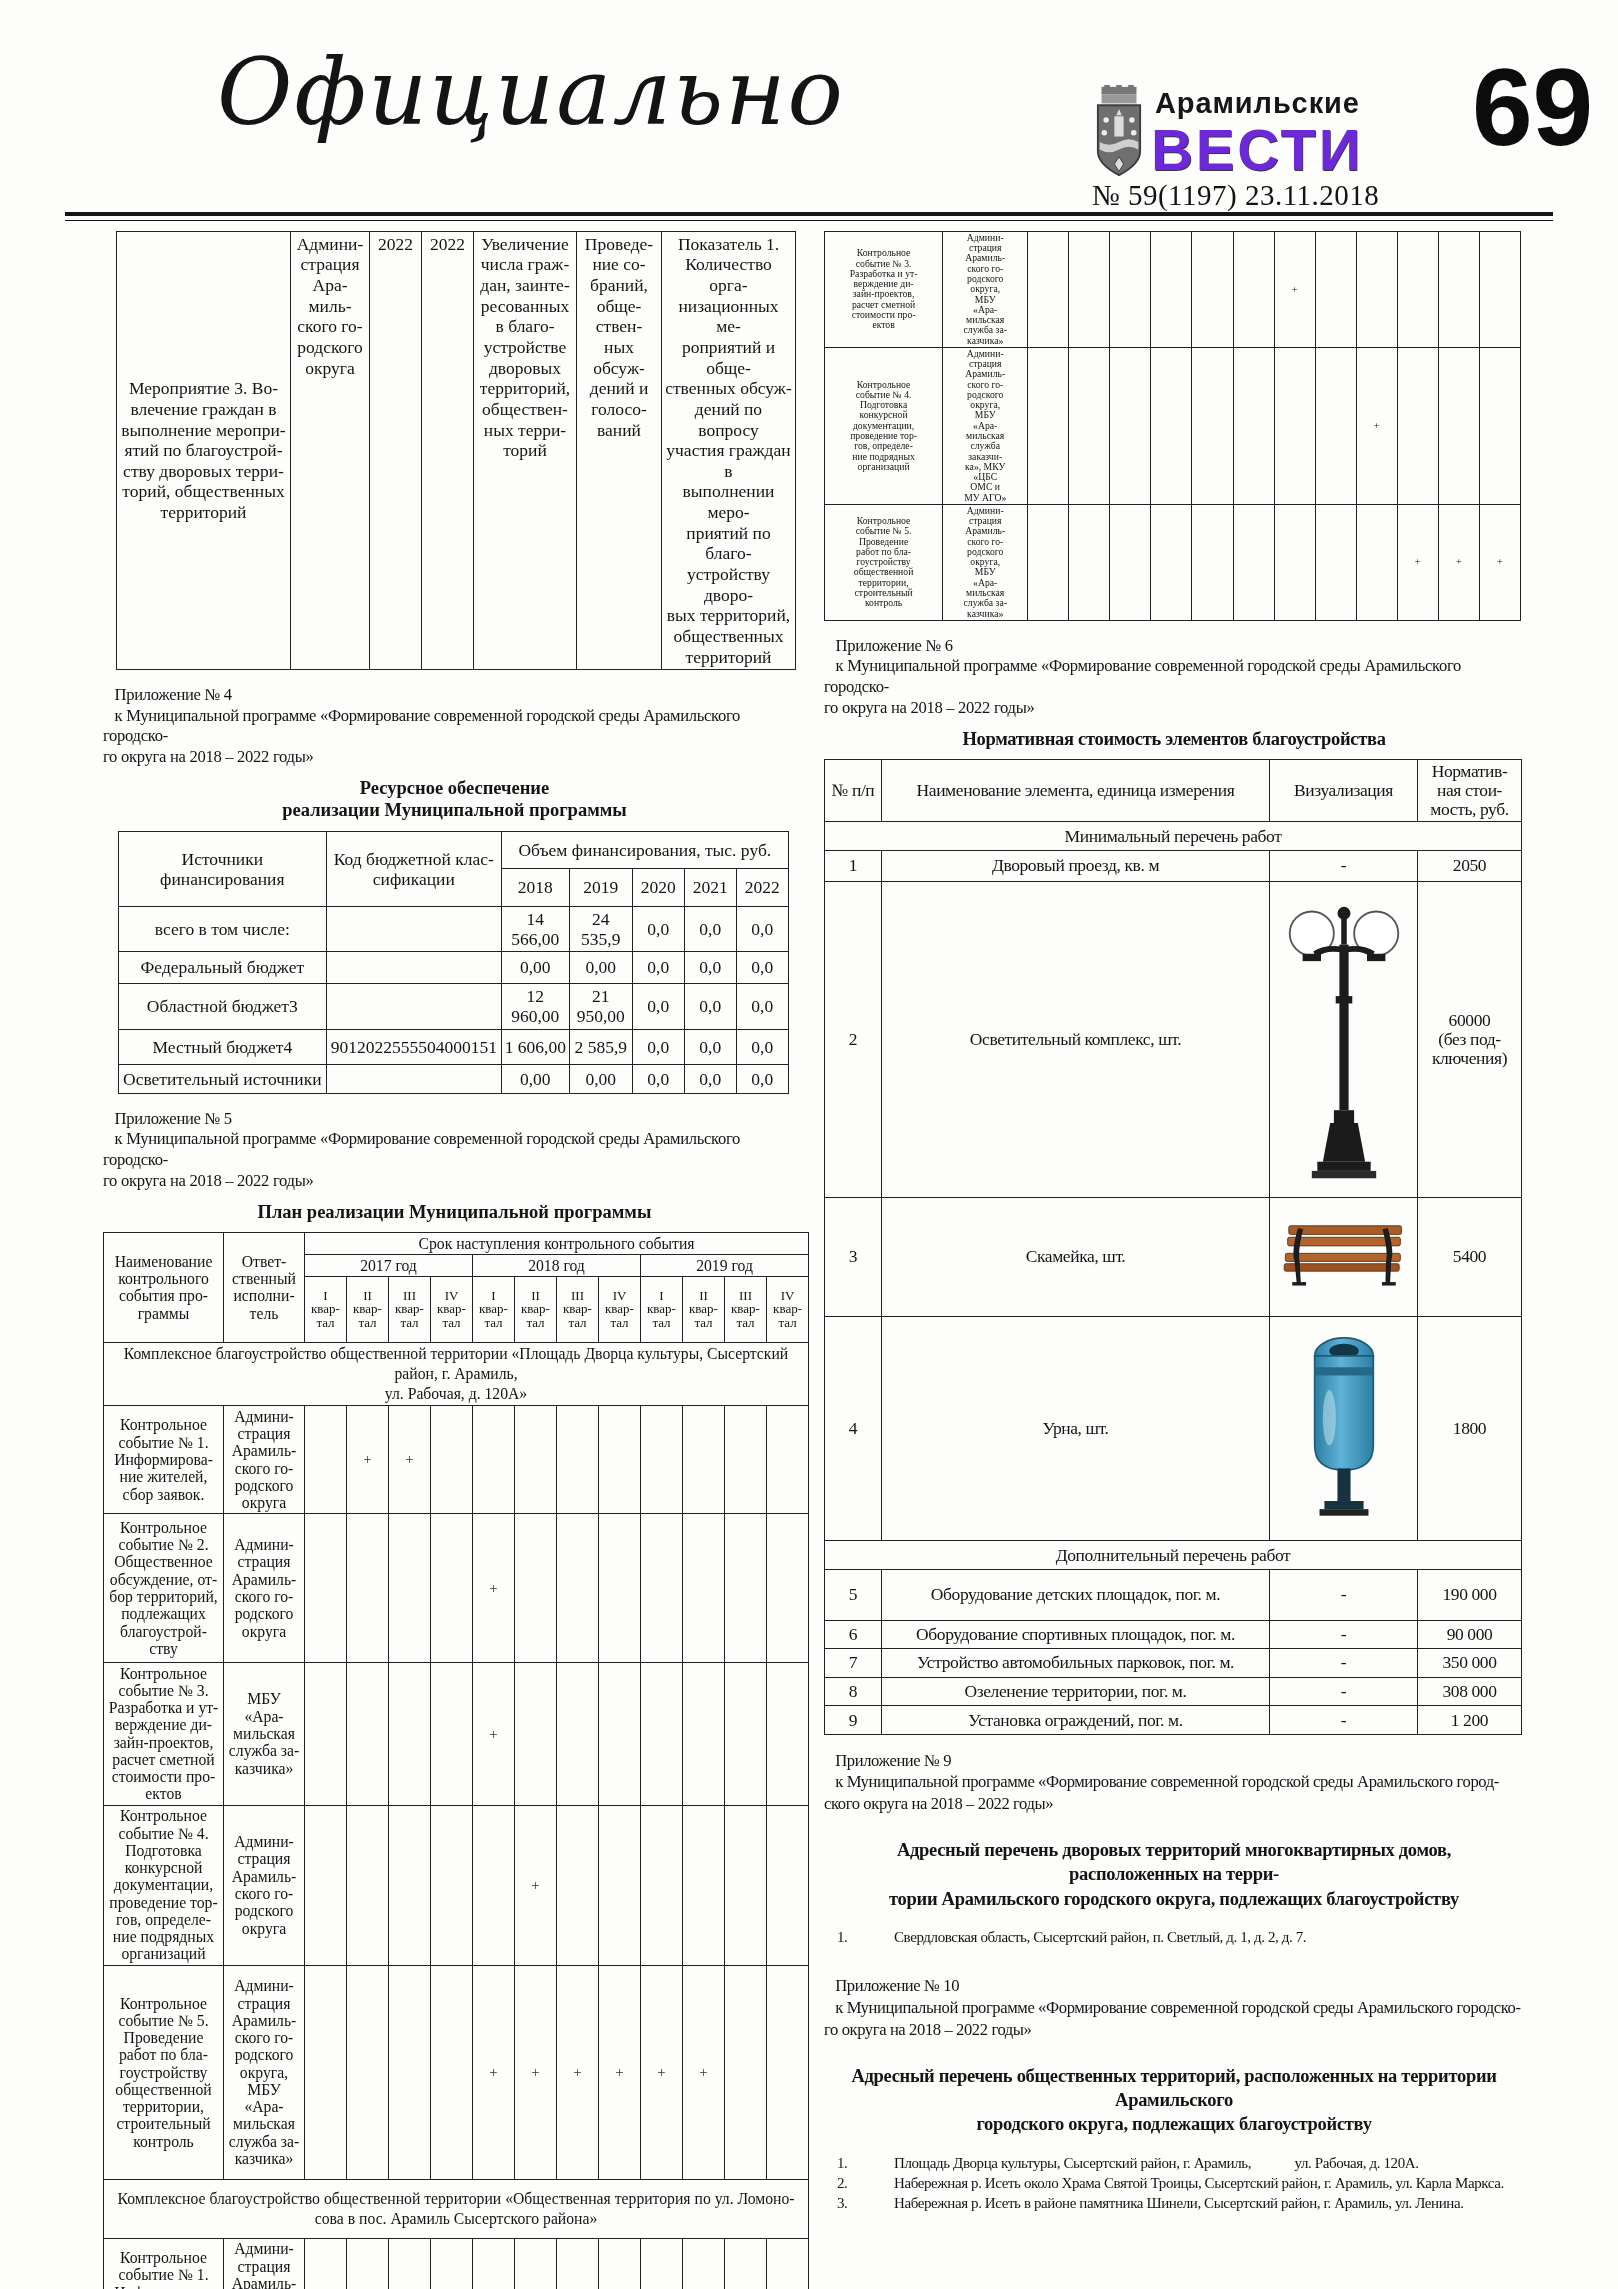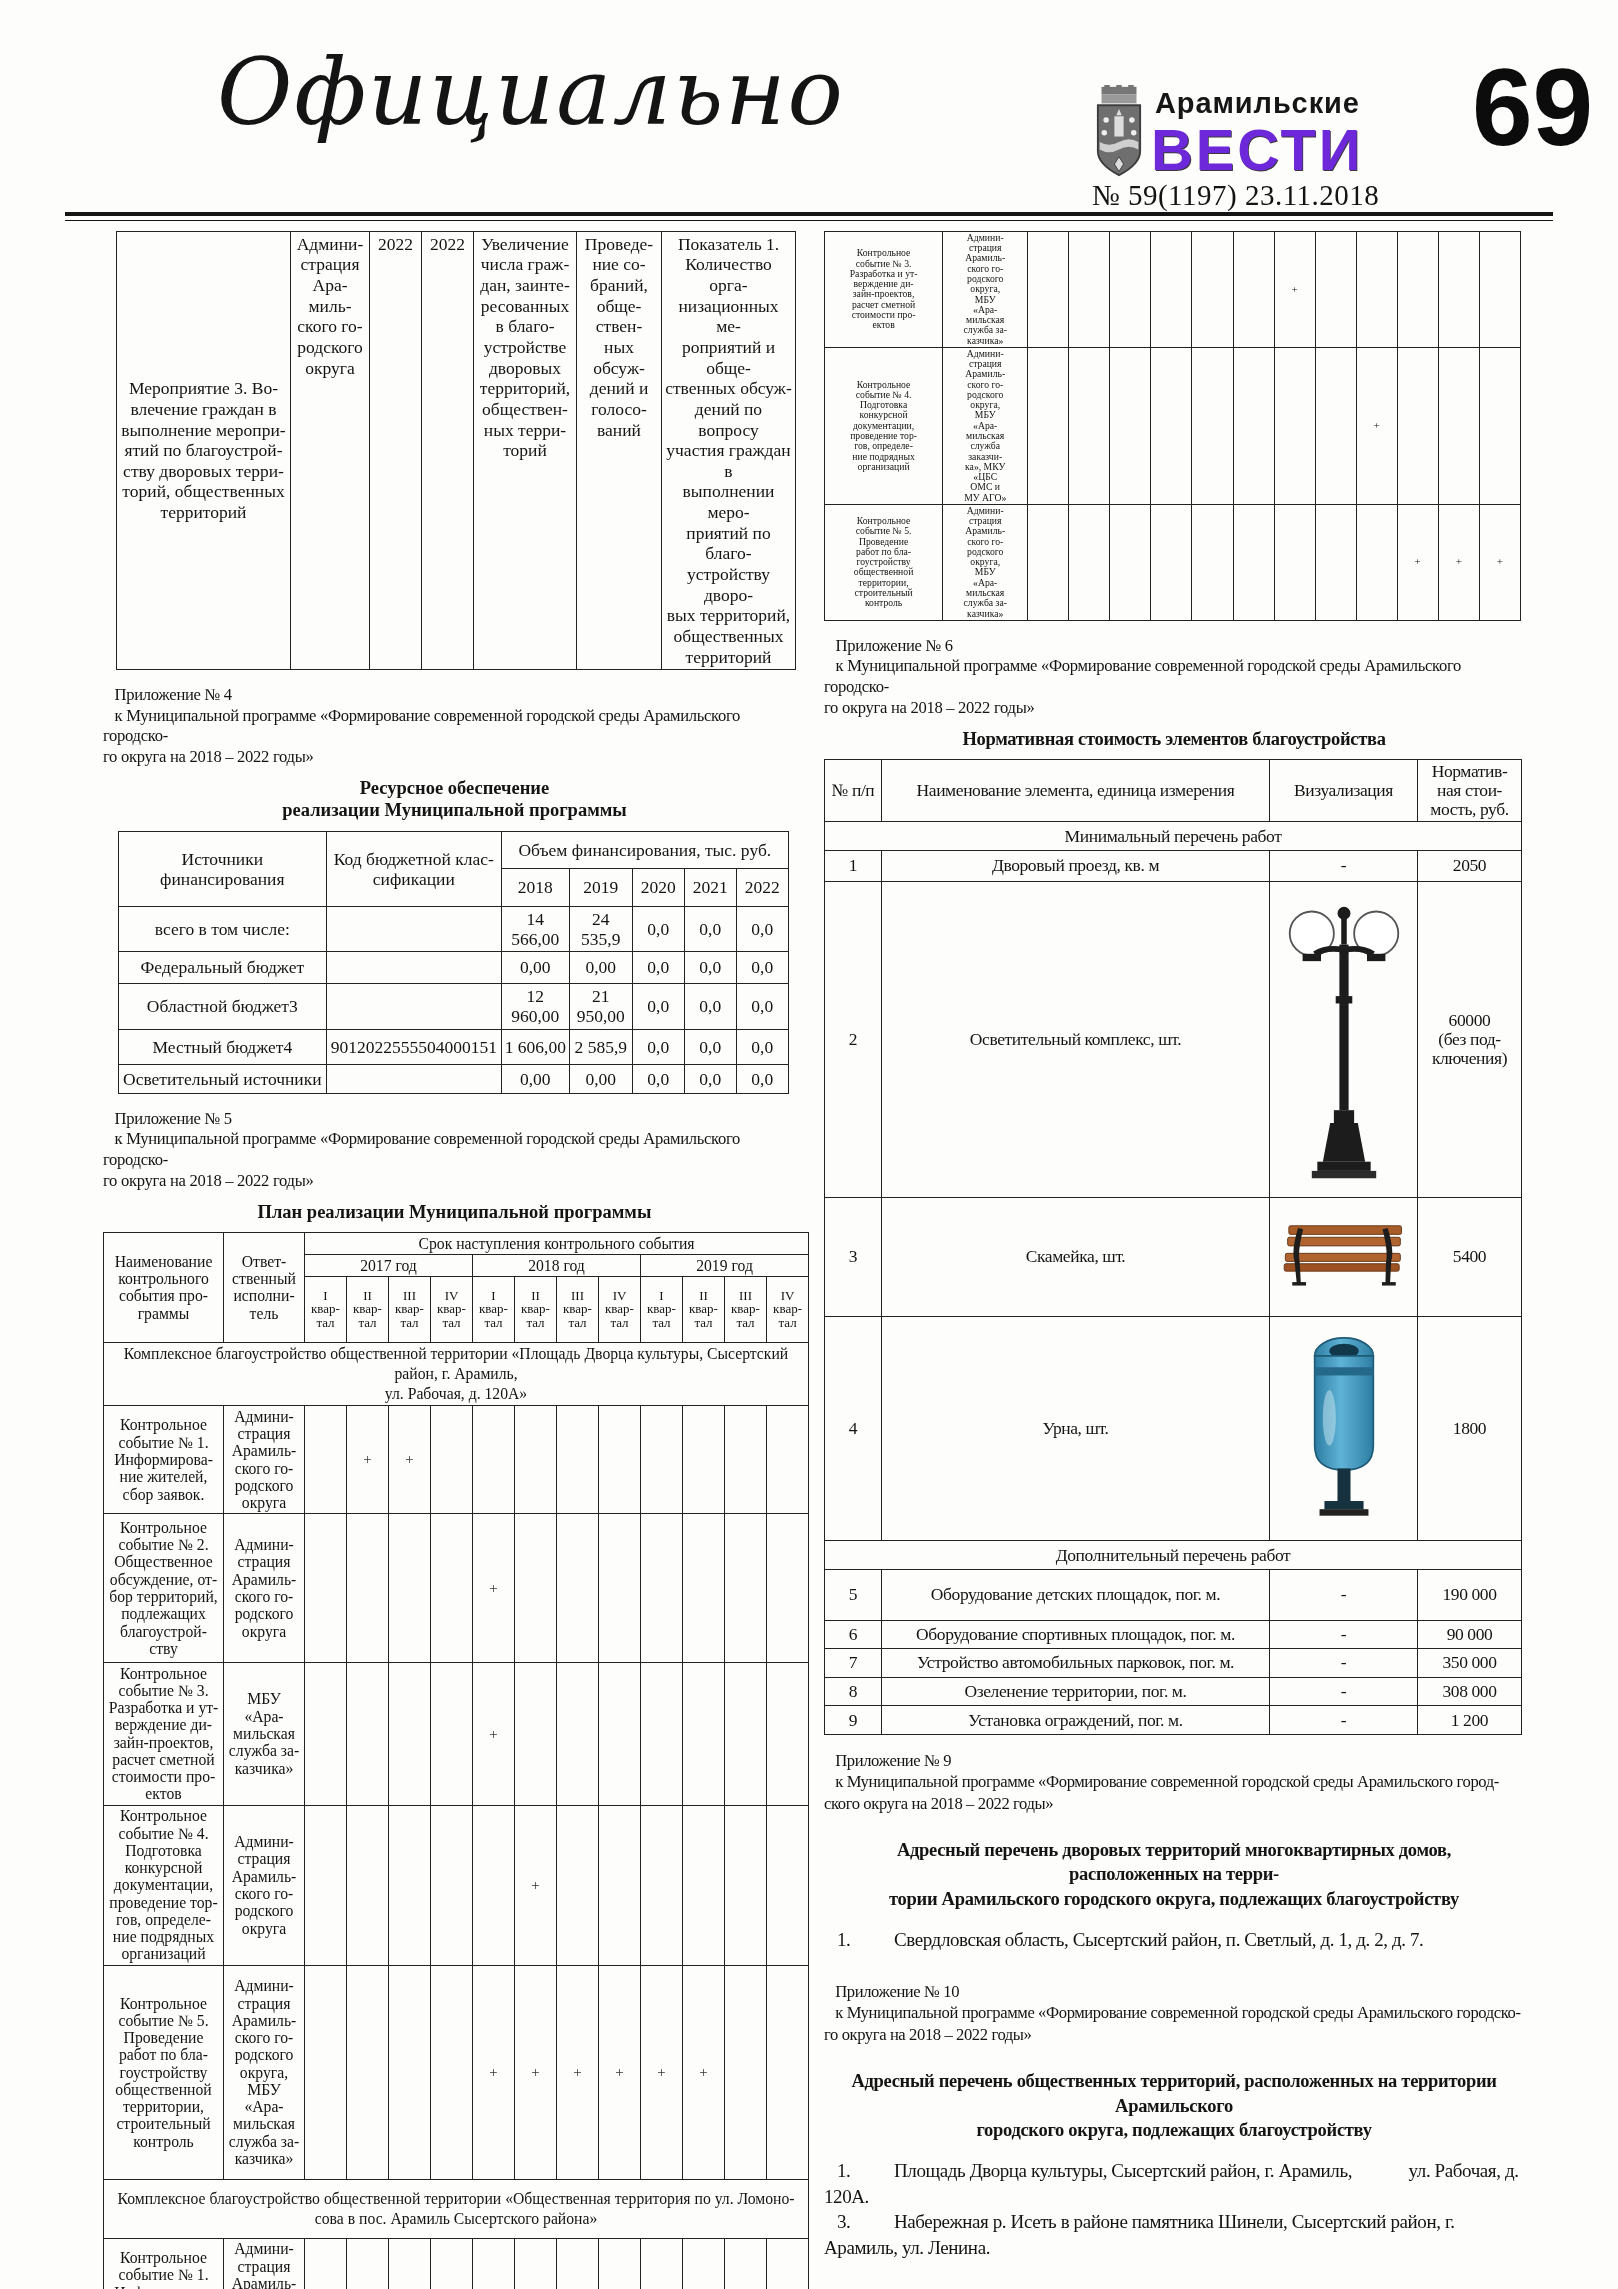--- a/index.html
+++ b/index.html
@@ -59,21 +59,21 @@
   .t-norm{width:697px;font-size:17.5px;letter-spacing:-0.4px;line-height:1.1;margin-top:5.5px;}
   .t-norm td{vertical-align:middle;}
   .t-norm .hd{height:50px;}
   .t-norm .sec{height:24px;}
   .nh-1 td{height:26px;} .nh-5 td{height:46px;} .nh-s td{height:24px;}
   .viz-lamp{height:312px;} .viz-bench{height:114px;} .viz-urn{height:220px;}
   
   .rtxt{font-size:16.6px;letter-spacing:-0.4px;line-height:1.3;}
   .rtitle{font-weight:bold;font-size:18.5px;letter-spacing:-0.3px;text-align:center;
     line-height:1.3;margin:24px 9.2px 16.6px 9.2px;}
-  .addr-item{font-size:19px;letter-spacing:-0.4px;line-height:1.35;margin:0;}
+  .addr-item{font-size:15px;letter-spacing:-0.4px;line-height:1.35;margin:0;}
   .addr-num{display:inline-block;min-width:57px;padding-left:13px;}
 </style>
 </head>
 <body>
 
 <div class="masthead">Официально</div>
 
 <div class="brand">
   <span class="arms">
     <svg width="54" height="92" viewBox="0 0 58 100">
@@ -762,17 +762,20 @@
   <div class="annex prew rtxt" style="margin-top:28px">   Приложение № 10
    к Муниципальной программе «Формирование современной городской среды Арамильского городско-
 го округа на 2018 – 2022 годы»</div>
 
   <div class="rtitle pre">Адресный перечень общественных территорий, расположенных на территории Арамильского
 городского округа, подлежащих благоустройству</div>
   <p class="addr-item">
     <span class="addr-num">1.</span><span class="prew">Площадь Дворца культуры, Сысертский район, г. Арамиль,             ул. Рабочая, д. 120А.</span>
   </p>
   <p class="addr-item">
+    <span class="addr-num">2.</span><span class="prew">Набережная р. Исеть около Храма Святой Троицы, Сысертский район, г. Арамиль, ул. Карла Маркса.</span>
+  </p>
+  <p class="addr-item">
     <span class="addr-num">3.</span><span class="prew">Набережная р. Исеть в районе памятника Шинели, Сысертский район, г. Арамиль, ул. Ленина.</span>
   </p>
 
 </div>
 
 
 </body></html>

